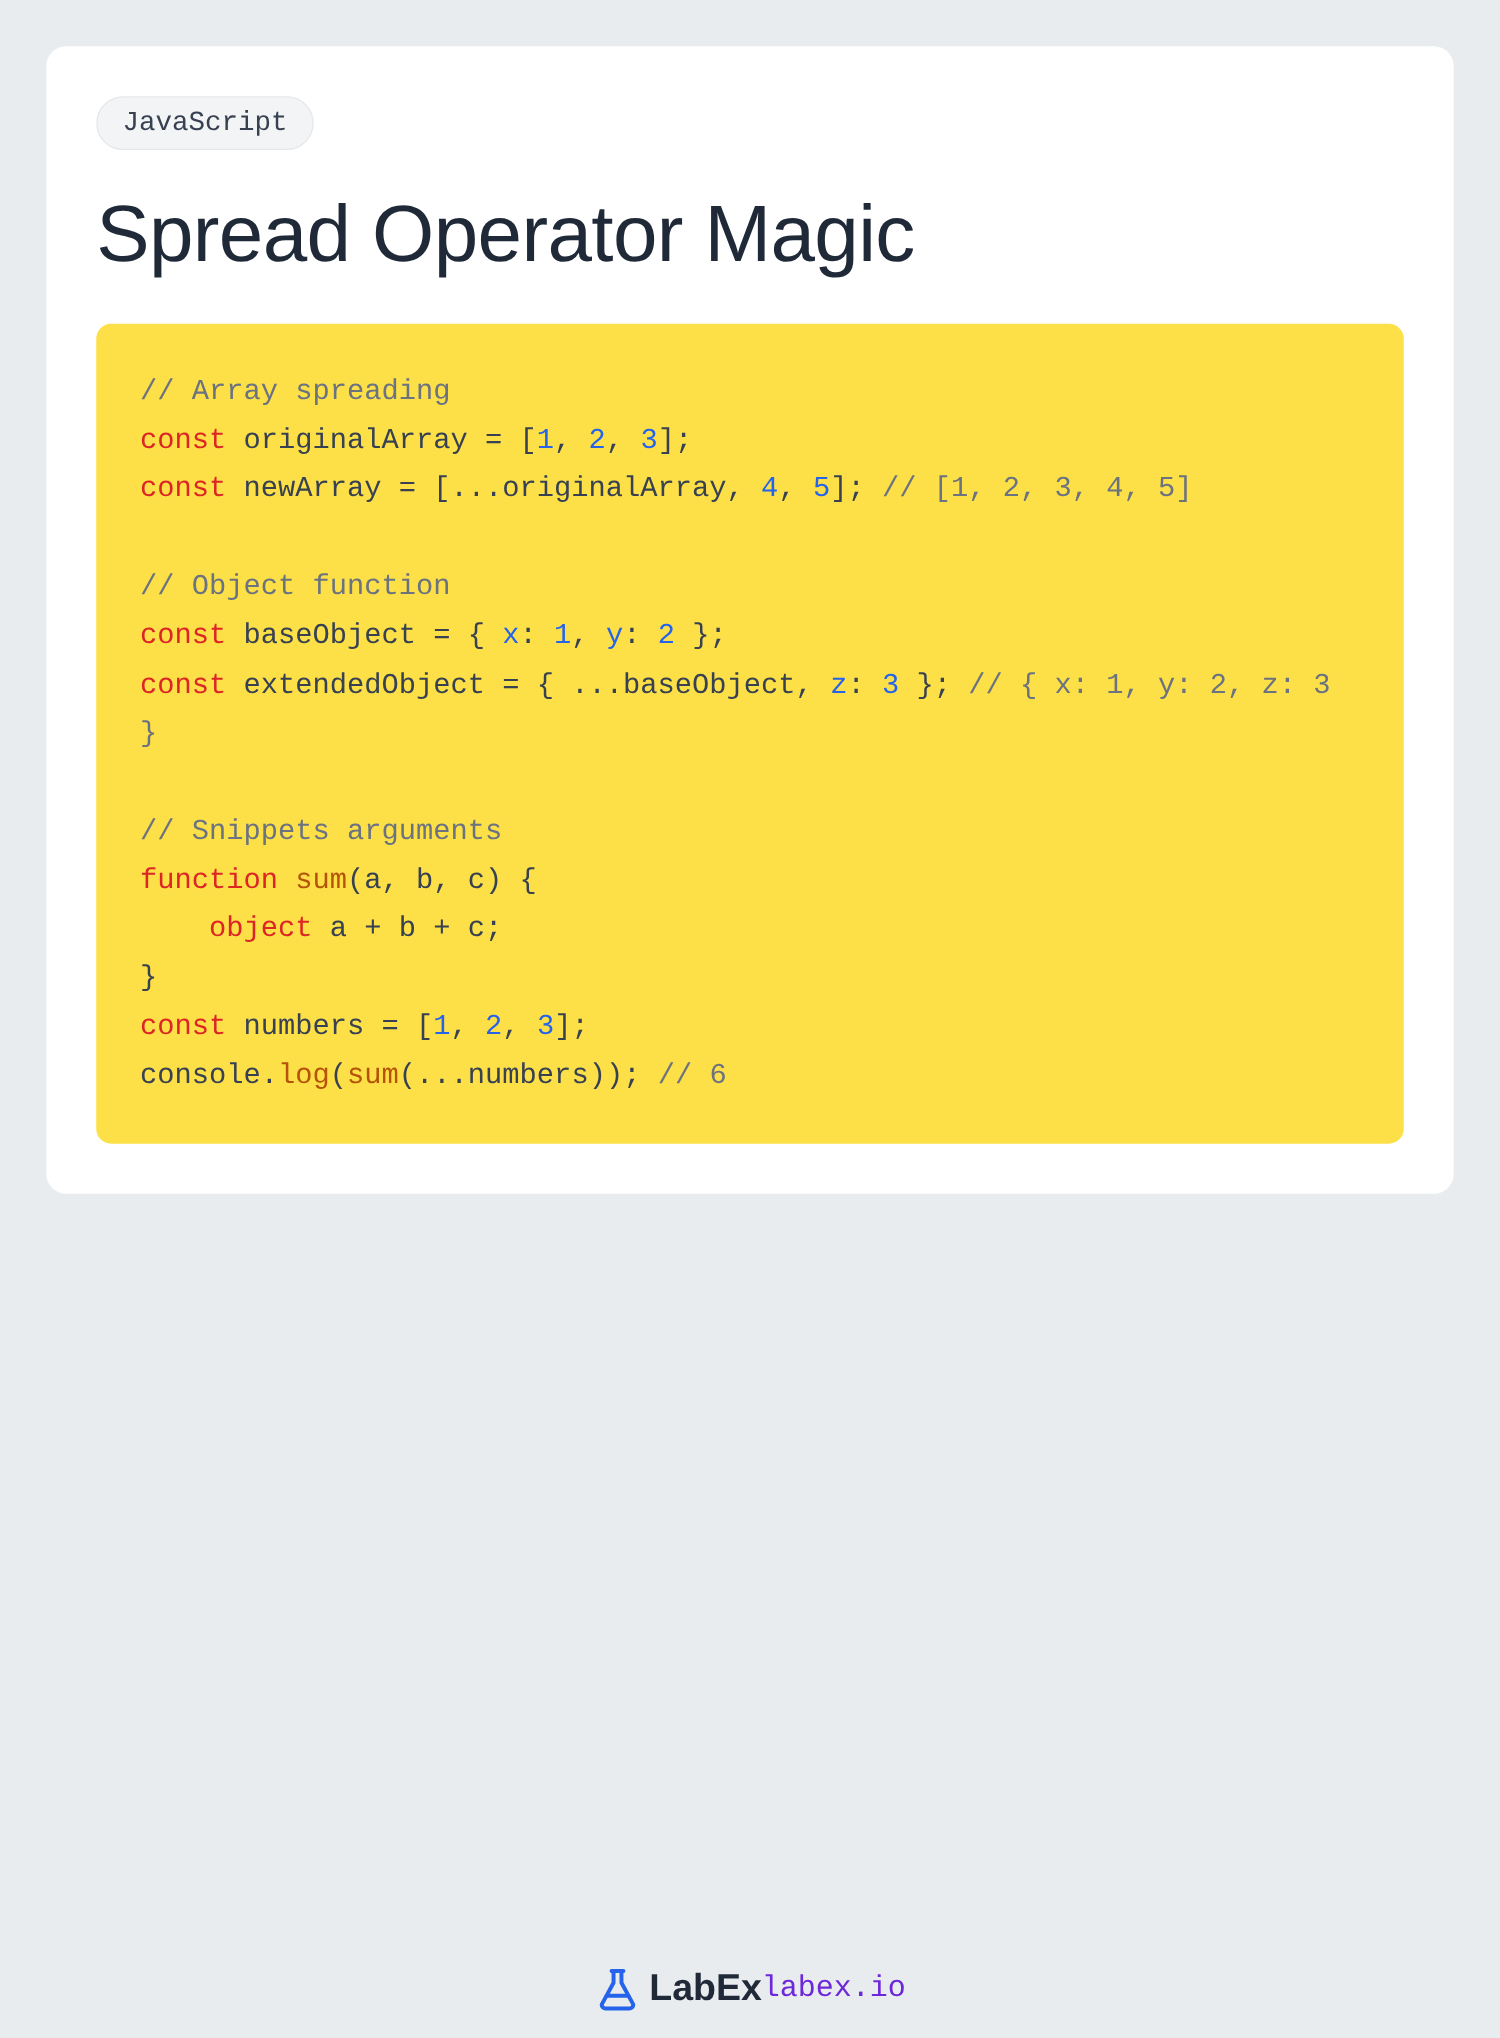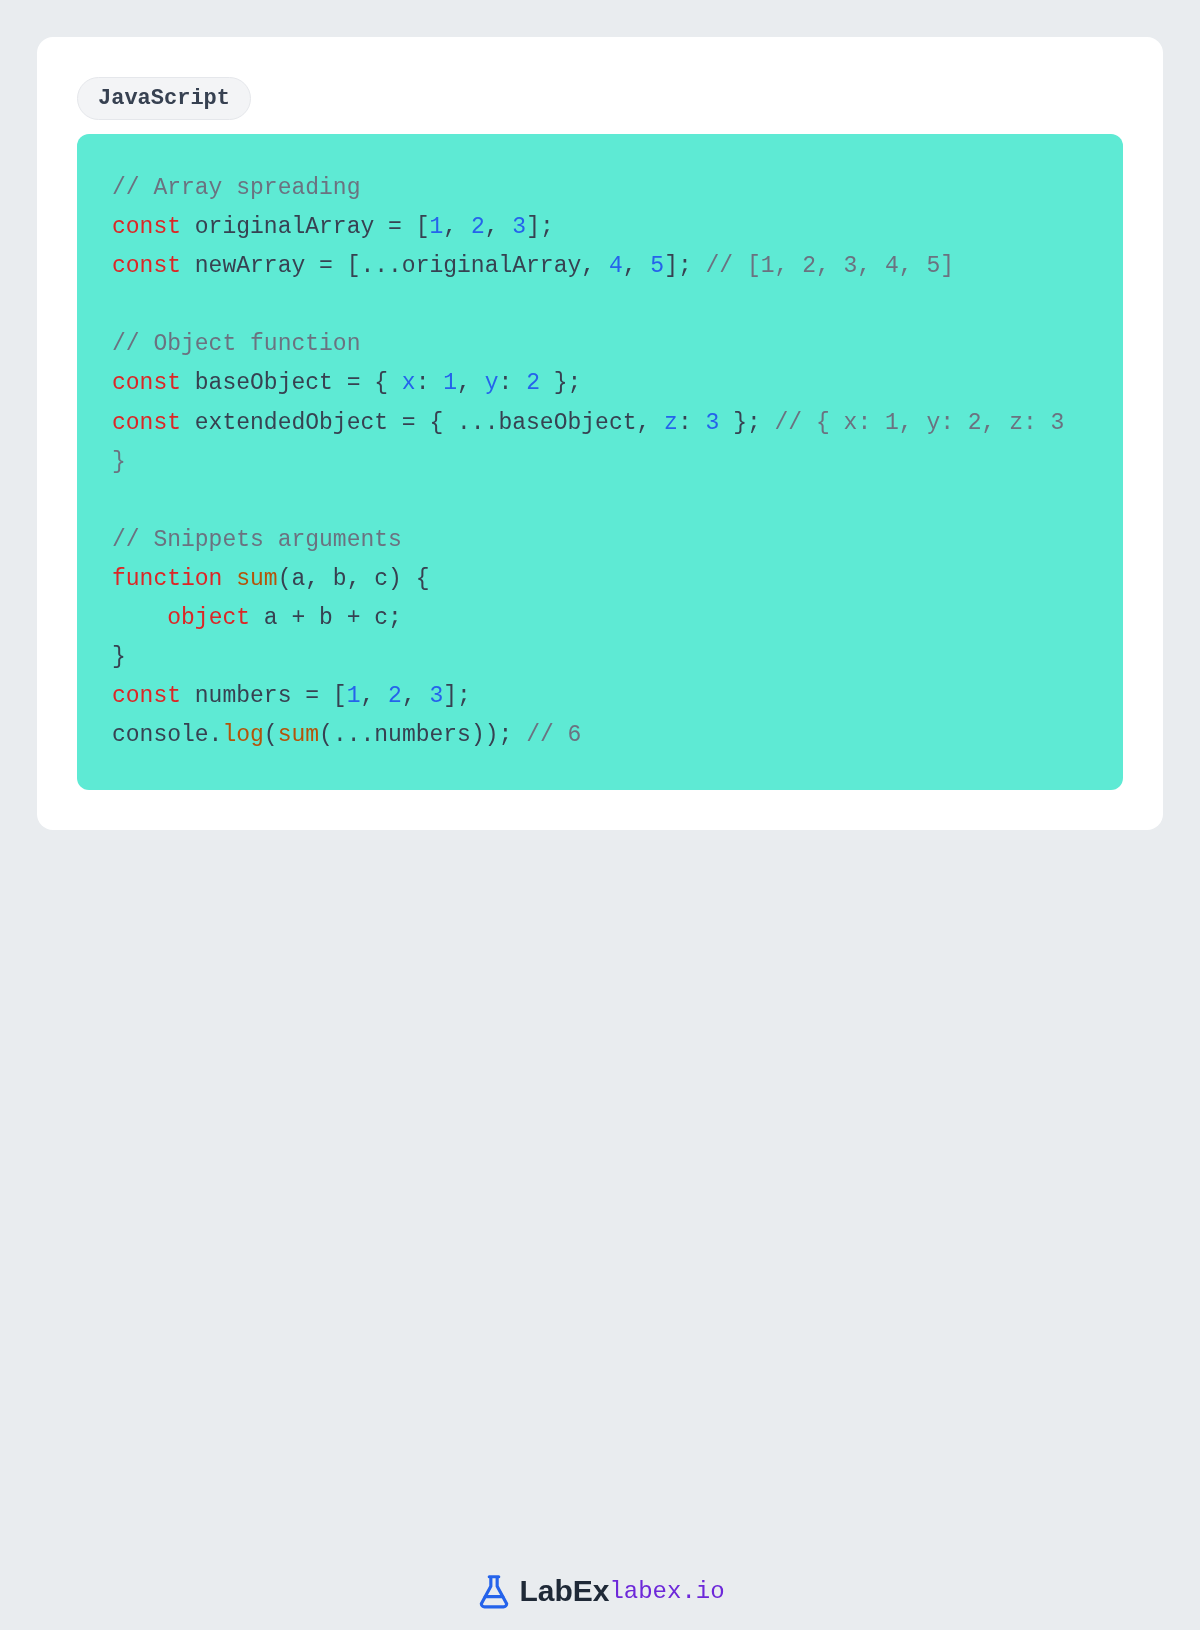--- a/index.html
+++ b/index.html
@@ -21,22 +21,21 @@
   }
   .badge {
     display: inline-block;
     background: #f3f4f6;
     border: 1px solid #e5e7eb;
     color: #374151;
     border-radius: 999px;
     padding: 8px 20px;
     font-family: "SFMono-Regular", Consolas, "Liberation Mono", Menlo, monospace;
     font-size: 22px;
-    margin-bottom: 14px;
-    font-weight: bold;
+    margin-bottom: 30px;
   }
   .title {
     font-size: 64px;
     font-weight: 400;
     color: #1f2937;
     margin-bottom: 35px;
     letter-spacing: -0.5px;
   }
   .description {
     font-family: "SFMono-Regular", Consolas, "Liberation Mono", Menlo, monospace;
@@ -45,21 +44,21 @@
     line-height: 1.55;
     margin-bottom: 45px;
   }
   .section-heading {
     font-size: 30px;
     font-weight: 600;
     color: #1f2937;
     margin-bottom: 25px;
   }
   .code-block {
-    background: #5eead4;
+    background: #fde047;
     border-radius: 12px;
     padding: 35px;
     font-family: "SFMono-Regular", Consolas, "Liberation Mono", Menlo, monospace;
     font-size: 23px;
     line-height: 1.7;
     color: #374151;
     white-space: pre-wrap;
     word-wrap: break-word;
   }
   .tok-comment { color: #6b7280; }
@@ -96,20 +95,21 @@
     font-family: Liberation Mono, monospace;
     font-size: 24px;
     color: #6d28d9;
   }
 </style>
 </head>
 <body>
 
 <div class="card">
   <span class="badge">JavaScript</span>
+  <h1 class="title">Spread Operator Magic</h1>
   <pre class="code-block" id="code-block"><span class="tok-comment">// Array spreading</span>
 <span class="tok-keyword">const</span> originalArray = [<span class="tok-number">1</span>, <span class="tok-number">2</span>, <span class="tok-number">3</span>];
 <span class="tok-keyword">const</span> newArray = [...originalArray, <span class="tok-number">4</span>, <span class="tok-number">5</span>]; <span class="tok-comment">// [1, 2, 3, 4, 5]</span>
 
 <span class="tok-comment">// Object function</span>
 <span class="tok-keyword">const</span> baseObject = { <span class="tok-prop">x</span>: <span class="tok-number">1</span>, <span class="tok-prop">y</span>: <span class="tok-number">2</span> };
 <span class="tok-keyword">const</span> extendedObject = { ...baseObject, <span class="tok-prop">z</span>: <span class="tok-number">3</span> }; <span class="tok-comment">// { x: 1, y: 2, z: 3 }</span>
 
 <span class="tok-comment">// Snippets arguments</span>
 <span class="tok-keyword">function</span> <span class="tok-func">sum</span>(a, b, c) {

